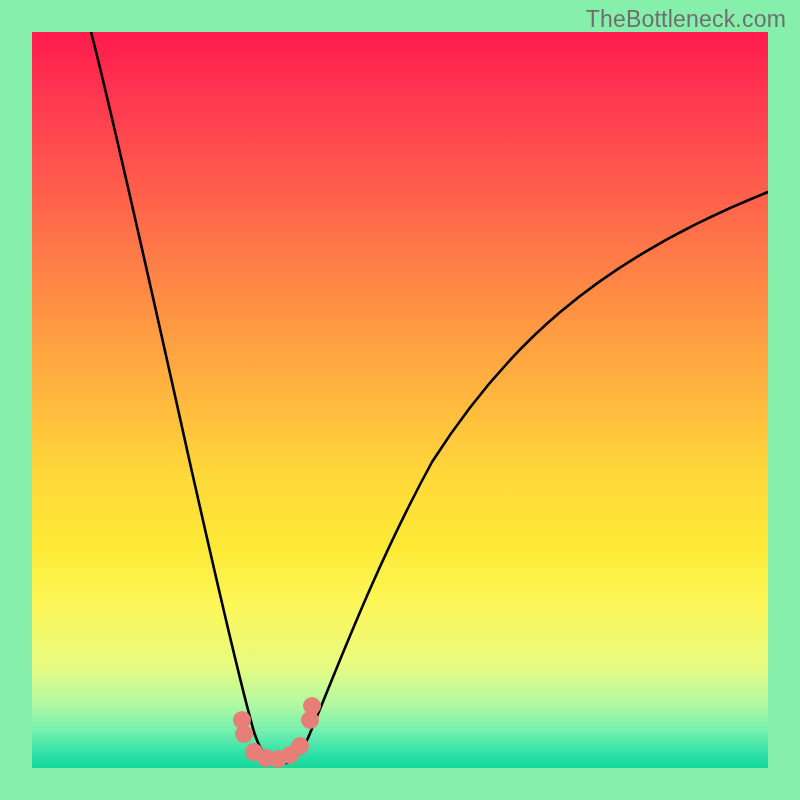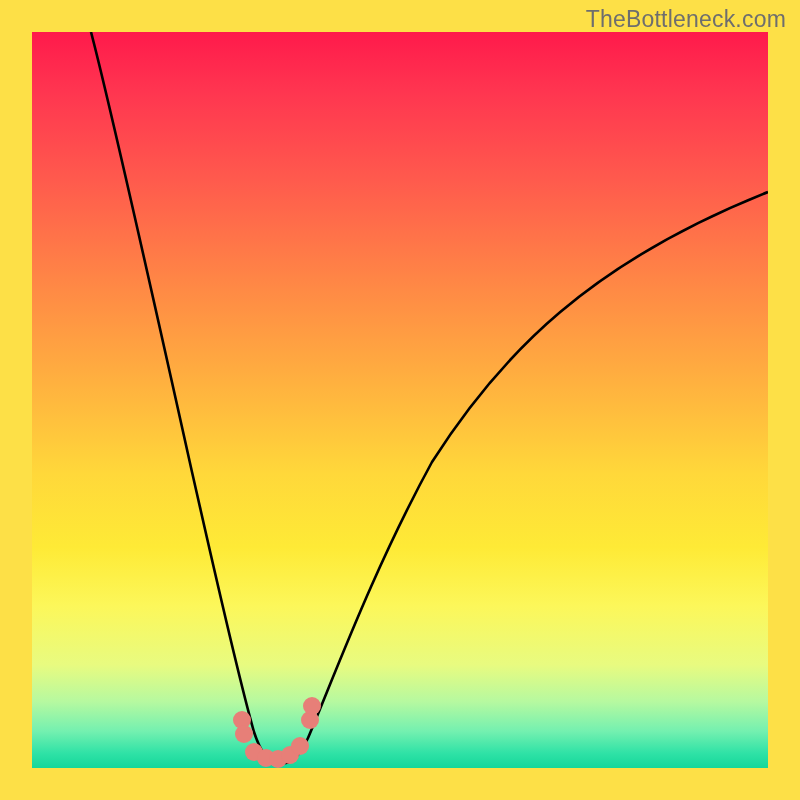--- a/index.html
+++ b/index.html
@@ -10,21 +10,21 @@
     overflow: hidden;
     background: #000;
     font-family: Arial, Helvetica, sans-serif;
   }
   .frame {
     position: absolute;
     left: 0;
     top: 0;
     width: 800px;
     height: 800px;
-    background: #fde047;
+    background: #86efac;
   }
   .plot-area {
     position: absolute;
     left: 32px;
     top: 32px;
     width: 736px;
     height: 736px;
     background: linear-gradient(to bottom,
       #ff1a4b 0%,
       #ff3550 8%,

